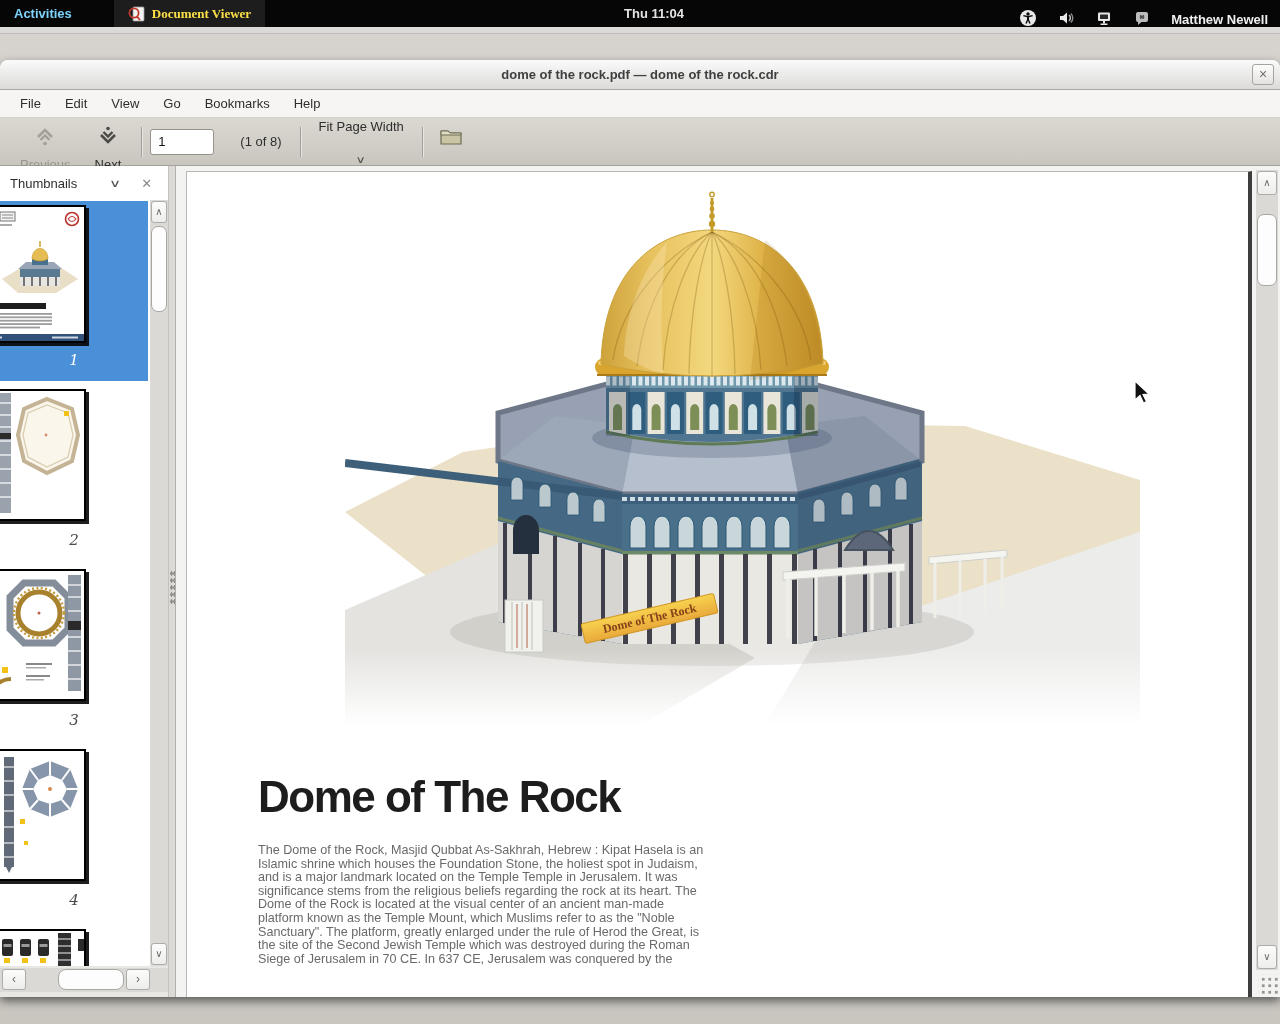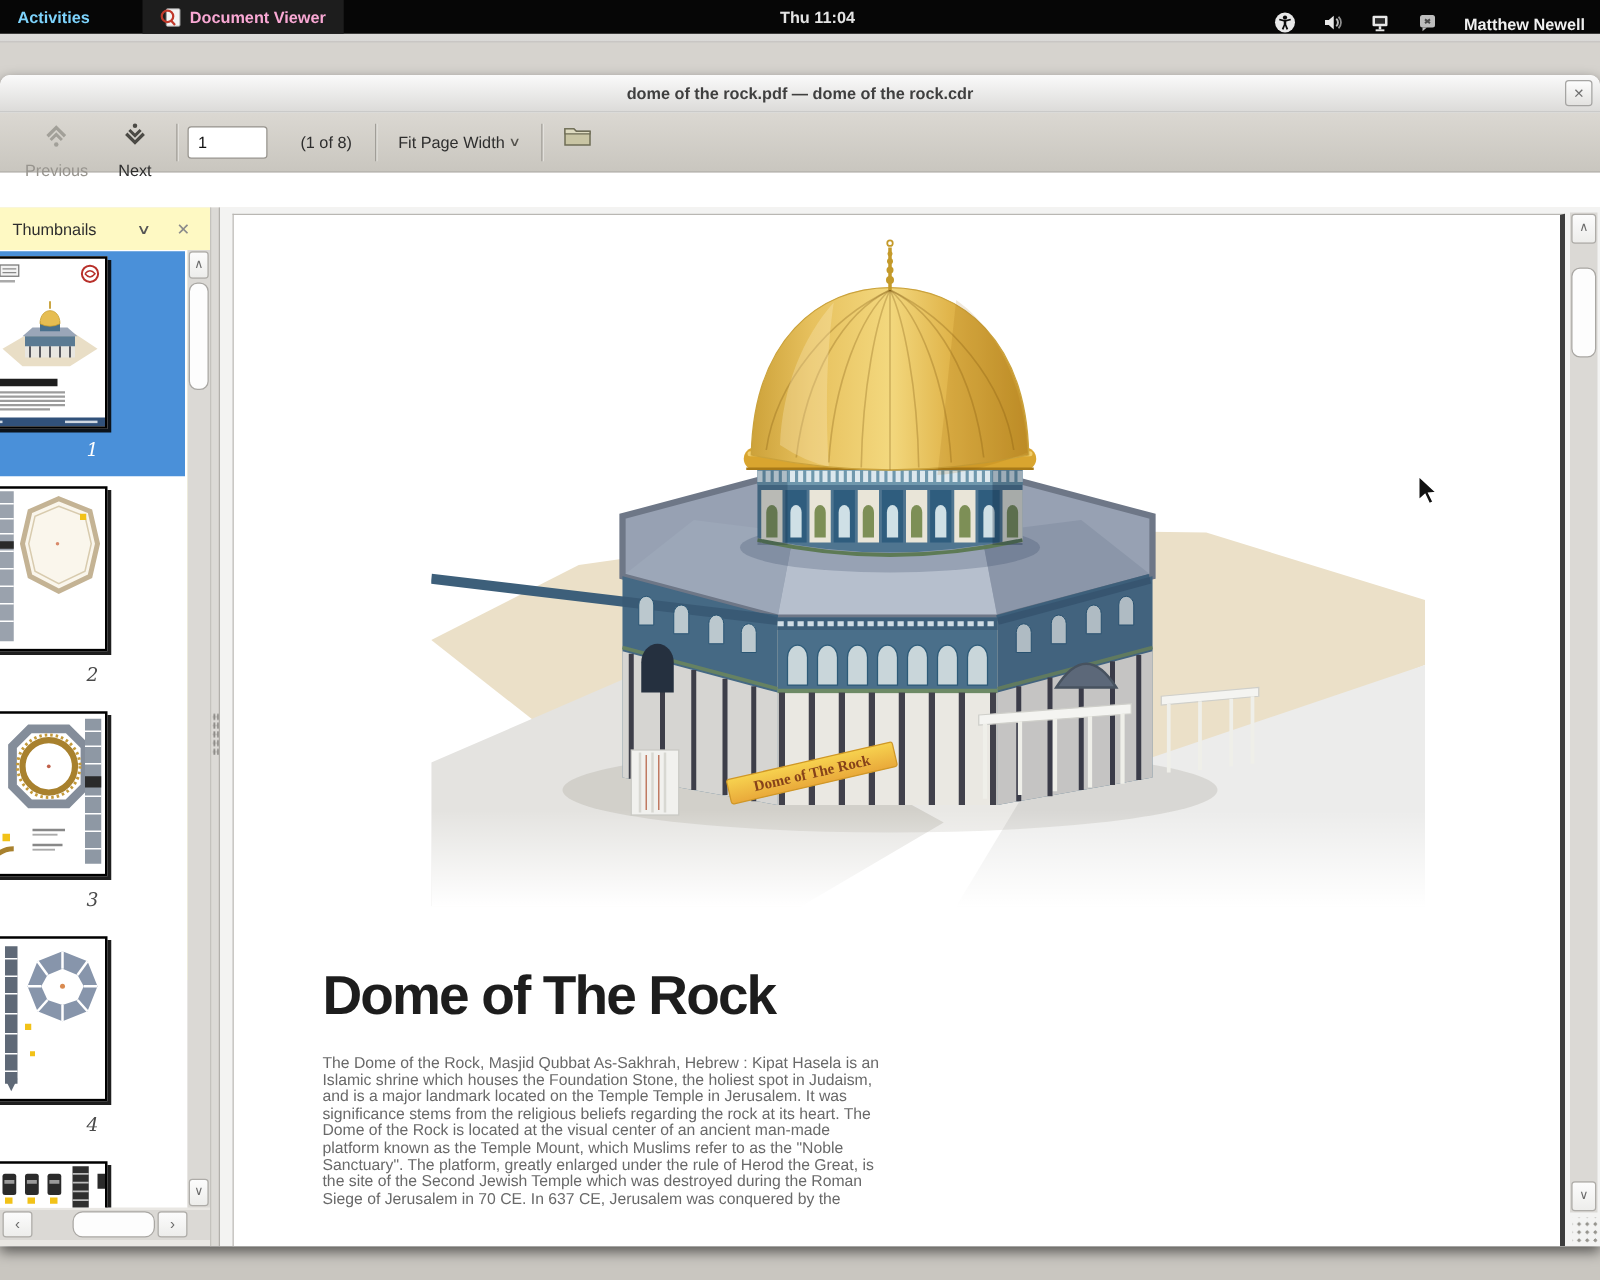--- a/index.html
+++ b/index.html
@@ -7,21 +7,21 @@
   #screen {
     position:relative; width:1280px; height:1024px; overflow:hidden;
     background:#c9c6c0; font-family:"Liberation Sans", sans-serif;
   }
 
   
   .topbar { position:absolute; left:0; top:0; width:1280px; height:27px; background:#060606; z-index:50;
             display:flex; align-items:center; color:#eee; font-size:13px; font-weight:bold; }
   .tb-activities { padding:0 14px; height:27px; line-height:27px; color:#7dd3fc; }
   .tb-app { display:flex; align-items:center; gap:6px; height:27px; padding:0 14px; margin-left:28px; background:#1d1d1d; }
-  .tb-app-label { color:#f9a8d4; }
+  .tb-app-label { color:#fde047;font-family:Liberation Serif, serif; }
   .tb-clock { position:absolute; left:0; right:0; text-align:center; color:#e3e3e3; pointer-events:none;padding-left:28px; }
   .tb-right { position:absolute; right:0; top:0; height:27px; display:flex; align-items:flex-end; gap:20px; padding-right:12px; }
   .tb-user { color:#f0f0f0; }
   .tb-ico { width:18px; height:18px; display:inline-block; }
 
   
   .ff-win { position:absolute; left:0; top:27; width:1280px; height:997px; background:#d6d3ce;
             border-radius:10px 10px 0 0; z-index:1; }
   .ff-titlebar { height:34px; border-radius:10px 10px 0 0;
             background:linear-gradient(#eeedec,#d9d8d6); border-bottom:1px solid #bdbcba;
@@ -54,29 +54,29 @@
         font-size:13px; color:#2e2e2e; padding-left:8px; }
   .menu-item { padding:0 12px; height:28px; line-height:28px; }
   .ev-toolbar { height:48px; background:linear-gradient(#dbd8d2,#c9c6bf); border-bottom:1px solid #a5a29c;
         display:flex; align-items:center; font-size:13px; color:#2e2e2e; padding-left:8px; }
   .tbtn { display:flex; align-items:center; gap:7px; padding:0 12px; height:34px; border-radius:4px;flex-direction:column; }
   .tbtn.disabled { color:#97948e; }
   .tool-sep { width:1px; height:30px; background:#a19e98; margin:0 8px; box-shadow:1px 0 0 #e8e6e2; }
   .page-input { width:64px; height:26px; border:1px solid #96938d; border-radius:3px; background:#fff;
         font-size:13px; padding:0 7px; font-family:"Liberation Sans",sans-serif; color:#111; }
   .page-count { margin:0 10px 0 26px; }
-  .zoom-mode { display:flex; align-items:center; gap:4px; padding:0 10px; }
+  .zoom-mode { display:flex; align-items:center; gap:20px; padding:0 10px;flex-direction:column; }
   .chev-small { font-size:10px; color:#55534e; transform:scaleX(1.4); }
   .folder-btn { margin-left:2px; padding:0 6px; }
 
   
   .ev-content { position:absolute; left:0; top:106px; width:1280px; height:831px; background:#e9e7e3; }
 
   
-  .sidebar { position:absolute; left:0; top:0; width:168px; height:618px; background:#fef9c3; }
+  .sidebar { position:absolute; left:0; top:0; width:168px; height:618px; background:#ffffff; }
   .sb-header { height:34px; display:flex; align-items:center; font-size:13px; color:#2e2e2e; padding-left:10px; }
   .sb-chev { margin-left:34px; font-size:11px; color:#555; transform:scaleX(1.5); }
   .sb-close { margin-left:22px; color:#8b8b8b; font-size:13px; }
   .sb-list { position:absolute; left:0; top:34px; width:150px; height:766px; background:#fff; overflow:hidden; }
   .thumb-row { position:absolute; left:0; width:148px; }
   .thumb-row.selected { background:#4a90d9; }
   .thumb-page { position:absolute; background:#fff; border:2px solid #000; box-shadow:3px 3px 0 rgba(5,5,5,.9); overflow:hidden; }
   .thumb-label { position:absolute; left:0; width:148px; text-align:center; font-family:"DejaVu Serif", serif;
         font-style:italic; font-size:15px; color:#4a4a4a; }
   .thumb-row.selected .thumb-label { color:#fff; }
@@ -152,20 +152,28 @@
     </div>
   </div>
 
   <div class="ev">
 
     <div class="ev-titlebar">
       <span class="ev-title">dome of the rock.pdf — dome of the rock.cdr</span>
       <span class="ev-close">×</span>
     </div>
 
+    <div class="ev-menubar">
+      <span class="menu-item">File</span>
+      <span class="menu-item">Edit</span>
+      <span class="menu-item">View</span>
+      <span class="menu-item">Go</span>
+      <span class="menu-item">Bookmarks</span>
+      <span class="menu-item">Help</span>
+    </div>
 
     <div class="ev-toolbar">
       <span class="tbtn disabled">
         <span>
           <svg width="22" height="22" viewBox="0 0 22 22">
               <path d="M4 12 L11 5 L18 12" fill="none" stroke="#a2a099" stroke-width="2.6"></path>
               <path d="M6.5 15 L11 10.5 L15.5 15" fill="none" stroke="#a2a099" stroke-width="2.4"></path>
               <circle cx="11" cy="18.5" r="1.8" fill="#a2a099"></circle>
             </svg>
         </span>

